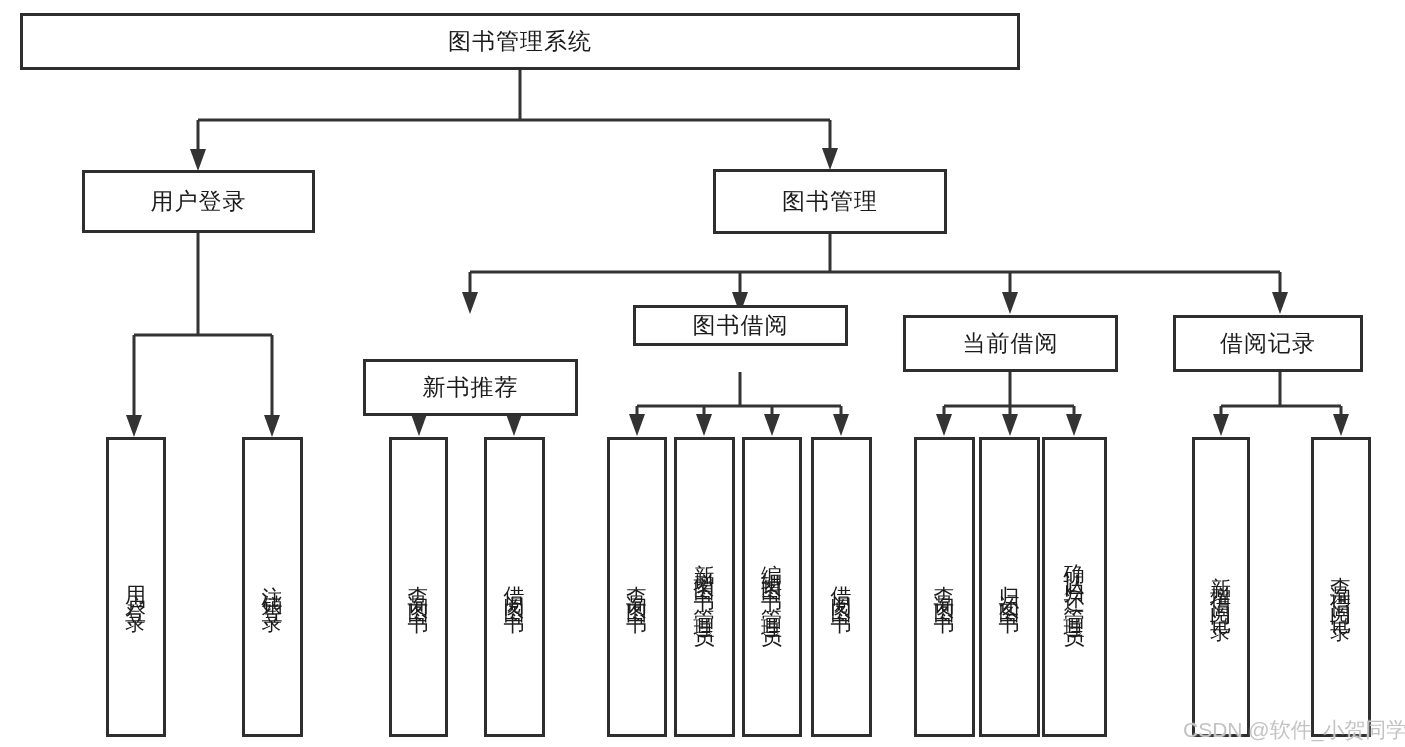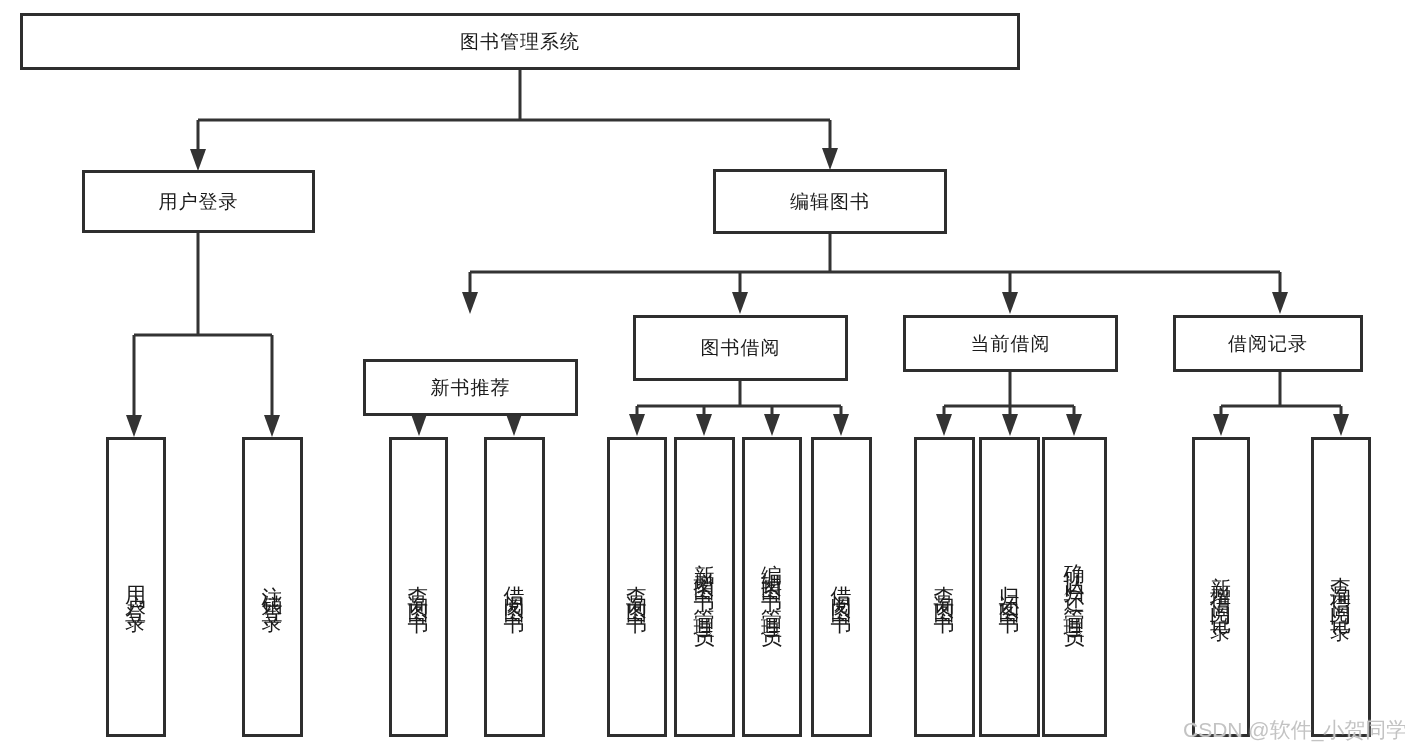--- a/index.html
+++ b/index.html
@@ -12,21 +12,21 @@
   }
   .connectors{position:absolute;left:0;top:0;width:1405px;height:747px;}
   .node{
     position:absolute;
     box-sizing:border-box;
     background:#ffffff;
     border:3px solid #2e2e2e;
     color:#1b1b1b;
     display:flex;align-items:center;justify-content:center;
   }
-  .hnode{font-size:19px;letter-spacing:1px;}
+  .hnode{font-size:23px;letter-spacing:1px;}
   .vnode{width:60px;height:300px;top:437px;}
   .vnode span{
     writing-mode:vertical-rl;
     text-orientation:mixed;
     font-size:21px;
     letter-spacing:9px;
     line-height:1;
     white-space:nowrap;
   }
   .watermark{
@@ -77,27 +77,27 @@
   </svg>
 
   <div class="node hnode" style="left:20px;top:13px;width:1000px;height:57px;">
     <span>图书管理系统</span>
   </div>
 
   <div class="node hnode" style="left:82px;top:170px;width:233px;height:63px;">
     <span>用户登录</span>
   </div>
   <div class="node hnode" style="left:713px;top:169px;width:234px;height:65px;">
-    <span>编辑图书</span>
+    <span>图书管理</span>
   </div>
 
   <div class="node hnode" style="left:363px;top:315px;width:215px;height:57px;margin-top:44px;">
     <span>新书推荐</span>
   </div>
-  <div class="node hnode" style="left:633px;top:315px;width:215px;height:66px;">
+  <div class="node hnode" style="left:633px;top:305px;width:215px;height:41px;">
     <span>图书借阅</span>
   </div>
   <div class="node hnode" style="left:903px;top:315px;width:215px;height:57px;">
     <span>当前借阅</span>
   </div>
   <div class="node hnode" style="left:1173px;top:315px;width:190px;height:57px;">
     <span>借阅记录</span>
   </div>
 
   <div class="node vnode" style="left:106px;width:60px;">

